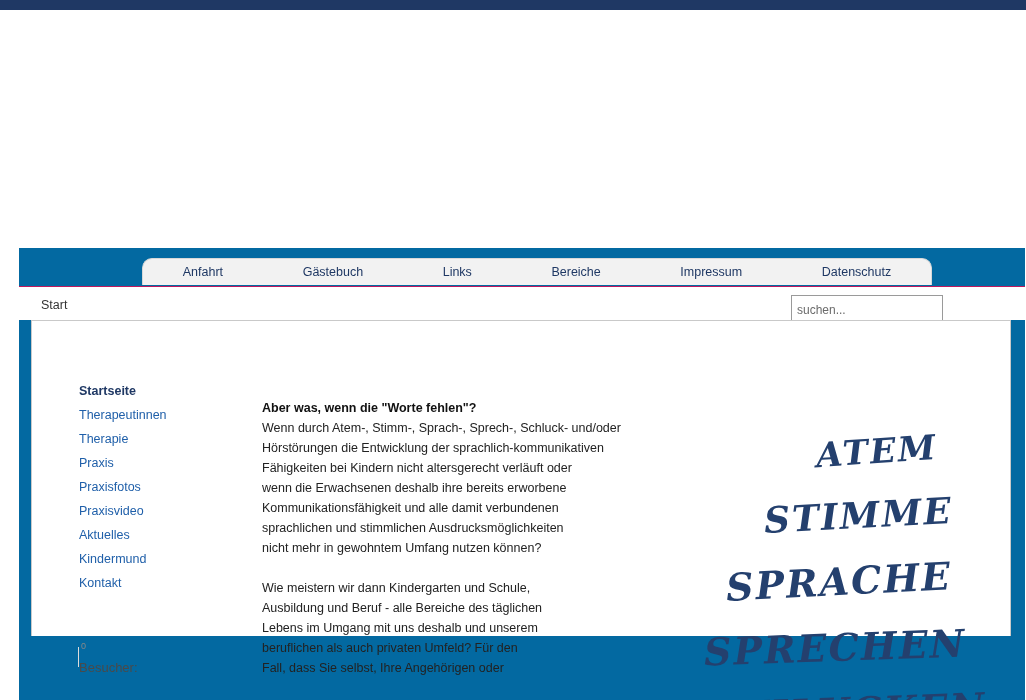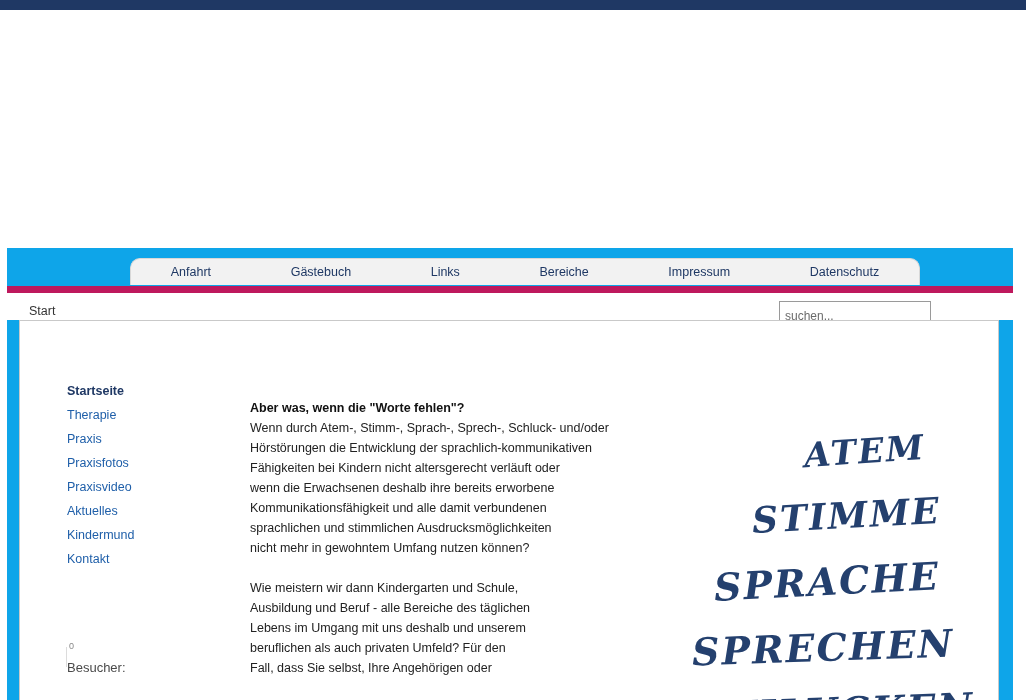--- a/index.html
+++ b/index.html
@@ -23,24 +23,24 @@
     position: absolute;
     top: 0; left: 0;
     width: 1026px;
     height: 10px;
     background: #1f3864;
   }
   
   .page-frame {
     position: absolute;
     top: 10px;
-    left: 7px;
+    left: 19px;
     width: 1006px;
     height: 690px;
-    background: #0ea5e9;
+    background: #0369a1;
   }
   
   .header-banner {
     position: absolute;
     top: 0; left: 0;
     width: 1006px;
     height: 238px;
     background: #ffffff;
     border-bottom: 1px solid #ffffff;
   }
@@ -78,21 +78,21 @@
   }
 
   
   .crumb-row {
     position: absolute;
     top: 276px;
     left: 0;
     width: 1006px;
     height: 34px;
     background: #ffffff;
-    border-top: 7px solid #be185d;
+    border-top: 1px solid #be185d;
   }
   .breadcrumb {
     position: absolute;
     left: 22px;
     top: 11px;
     font-size: 12.5px;
     color: #333333;
   }
   .search-box {
     position: absolute;
@@ -108,21 +108,21 @@
     font-family: "Liberation Sans", sans-serif;
   }
   .search-box::placeholder { color: #6b6b6b; }
 
   
   .content-panel {
     position: absolute;
     top: 310px;
     left: 12px;
     width: 980px;
-    height: 380px;
+    height: 316px;
     background: #ffffff;
     border: 1px solid #c9c9c9;
     border-bottom: none;
   }
 
   
   .sidebar {
     position: absolute;
     top: 58px;
     left: 47px;
@@ -231,20 +231,21 @@
 
     <div class="crumb-row">
       <div class="breadcrumb">Start</div>
       <input class="search-box" type="text" placeholder="suchen..." style="">
     </div>
 
     <div class="content-panel">
 
       <div class="sidebar">
         <div class="side-item active">Startseite</div>
+        <div class="side-item">Therapeutinnen</div>
         <div class="side-item">Therapie</div>
         <div class="side-item">Praxis</div>
         <div class="side-item">Praxisfotos</div>
         <div class="side-item">Praxisvideo</div>
         <div class="side-item">Aktuelles</div>
         <div class="side-item">Kindermund</div>
         <div class="side-item">Kontakt</div>
       </div>
 
       <div class="visitors-label">Besucher:</div>

